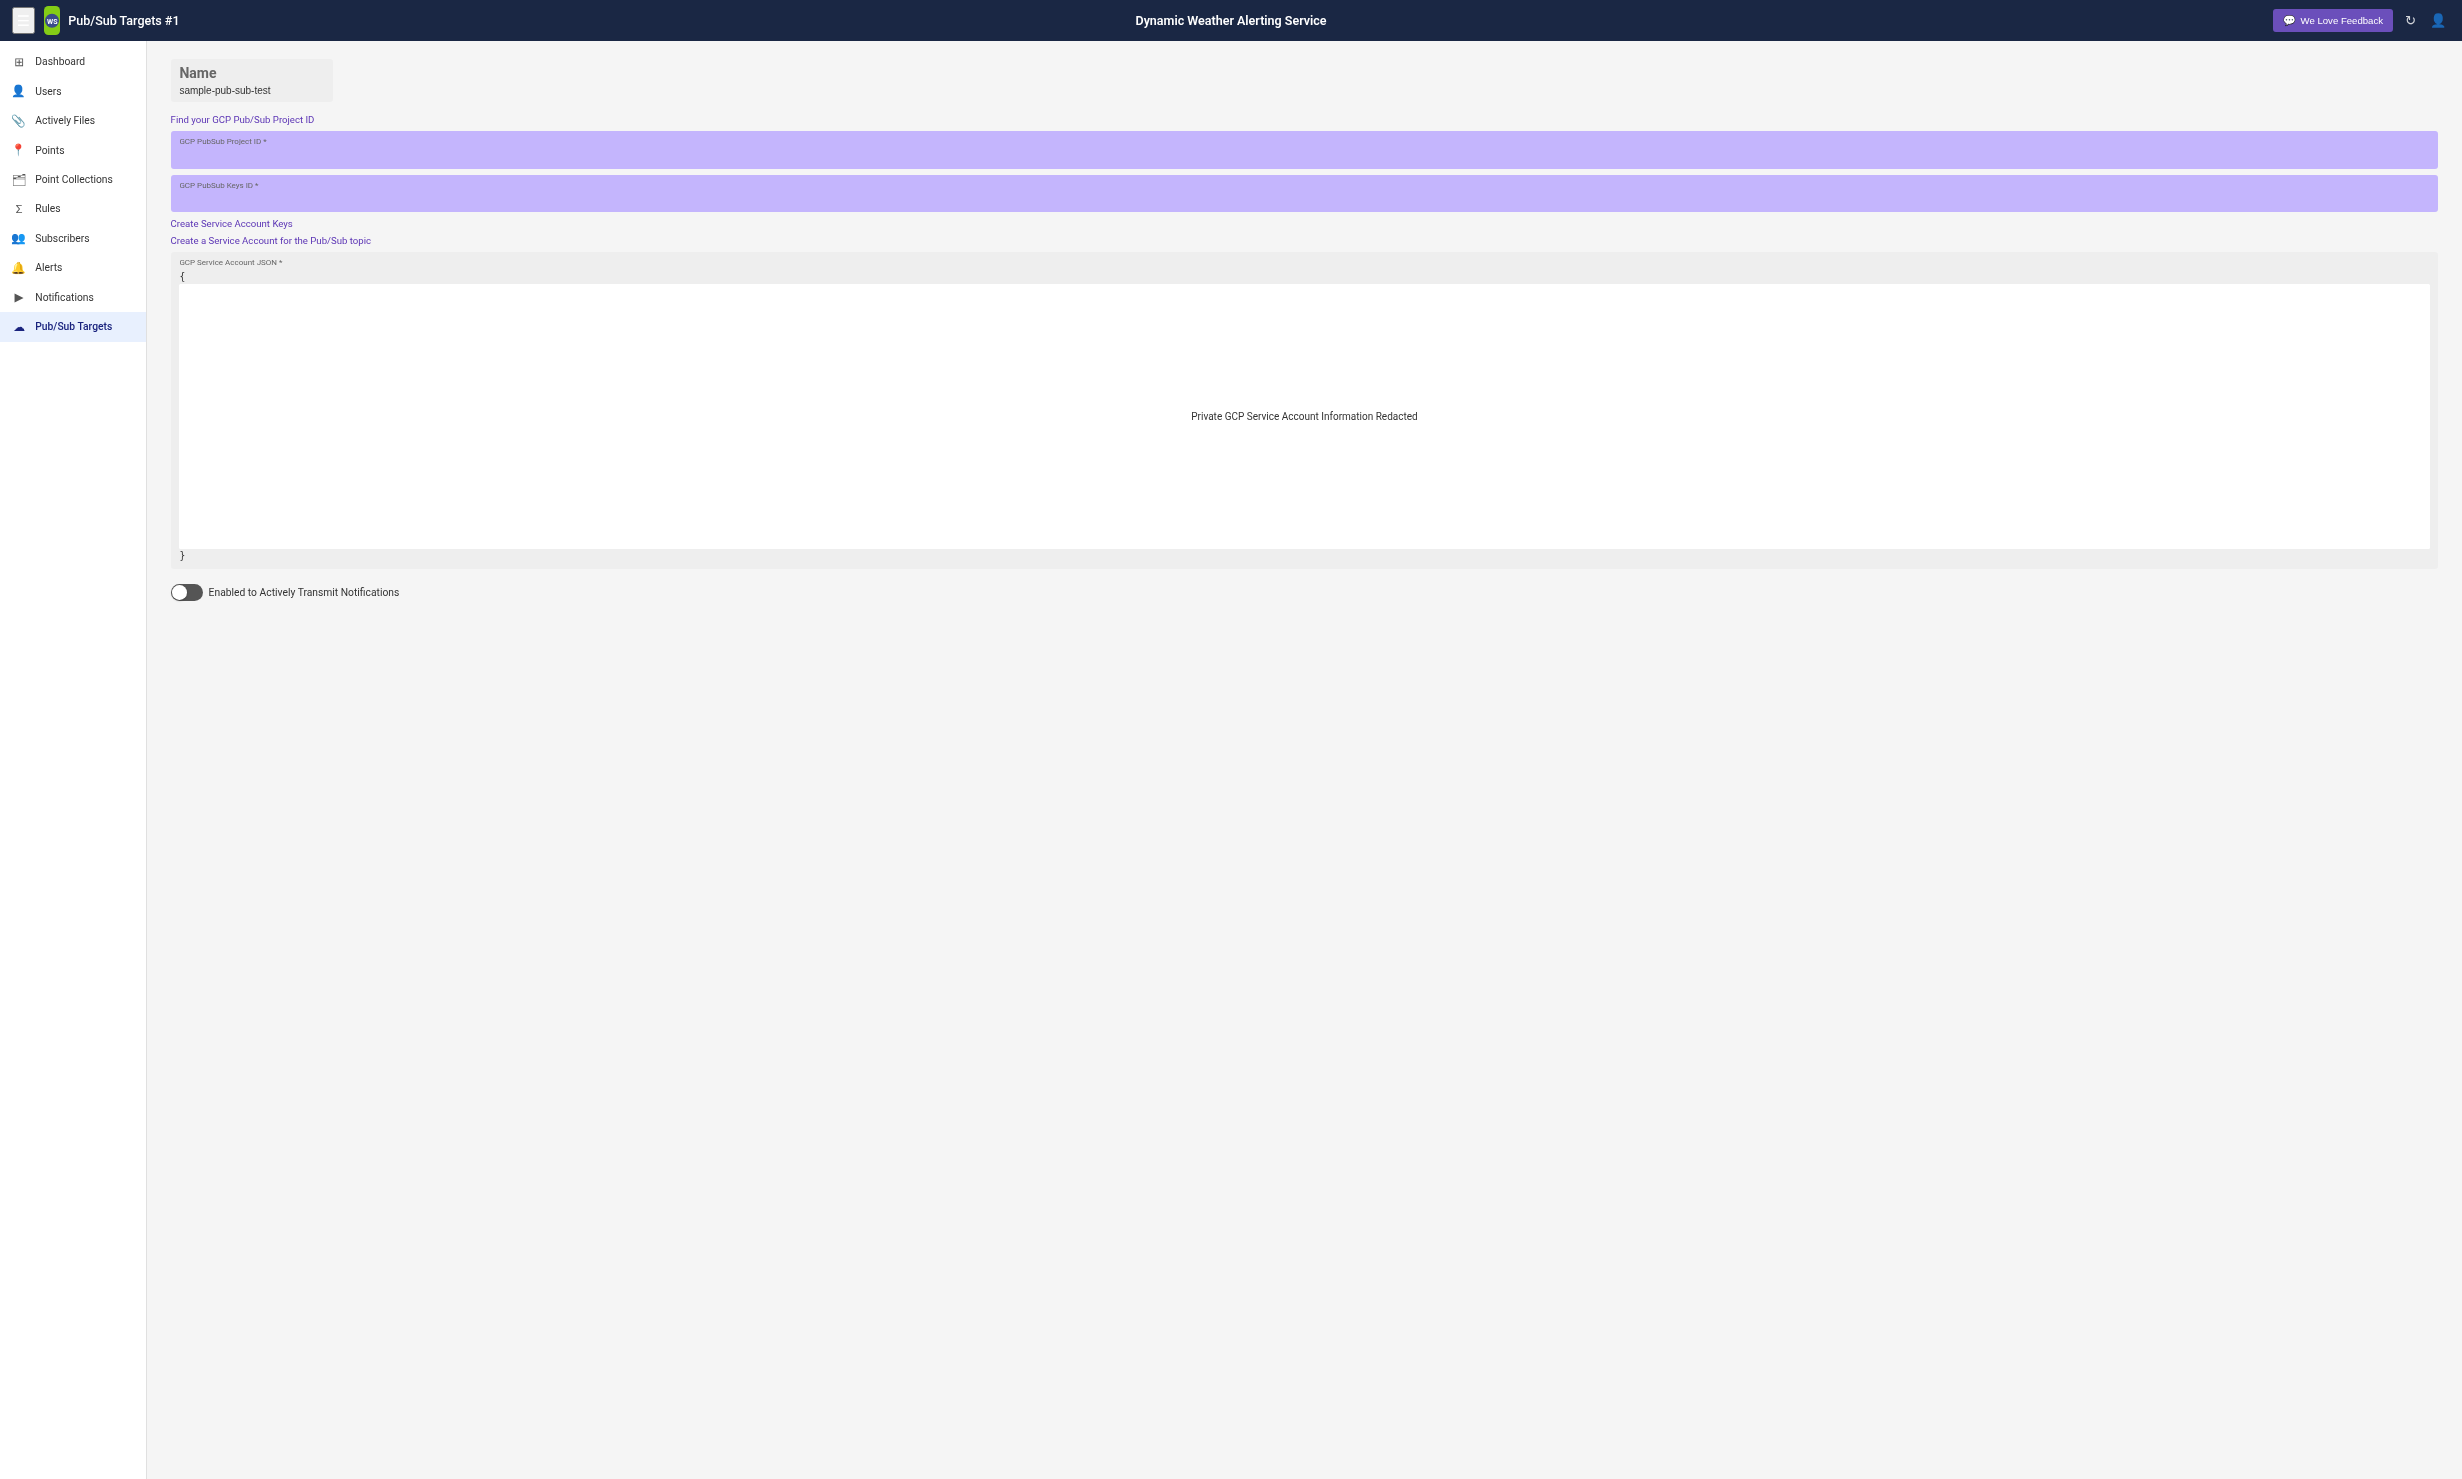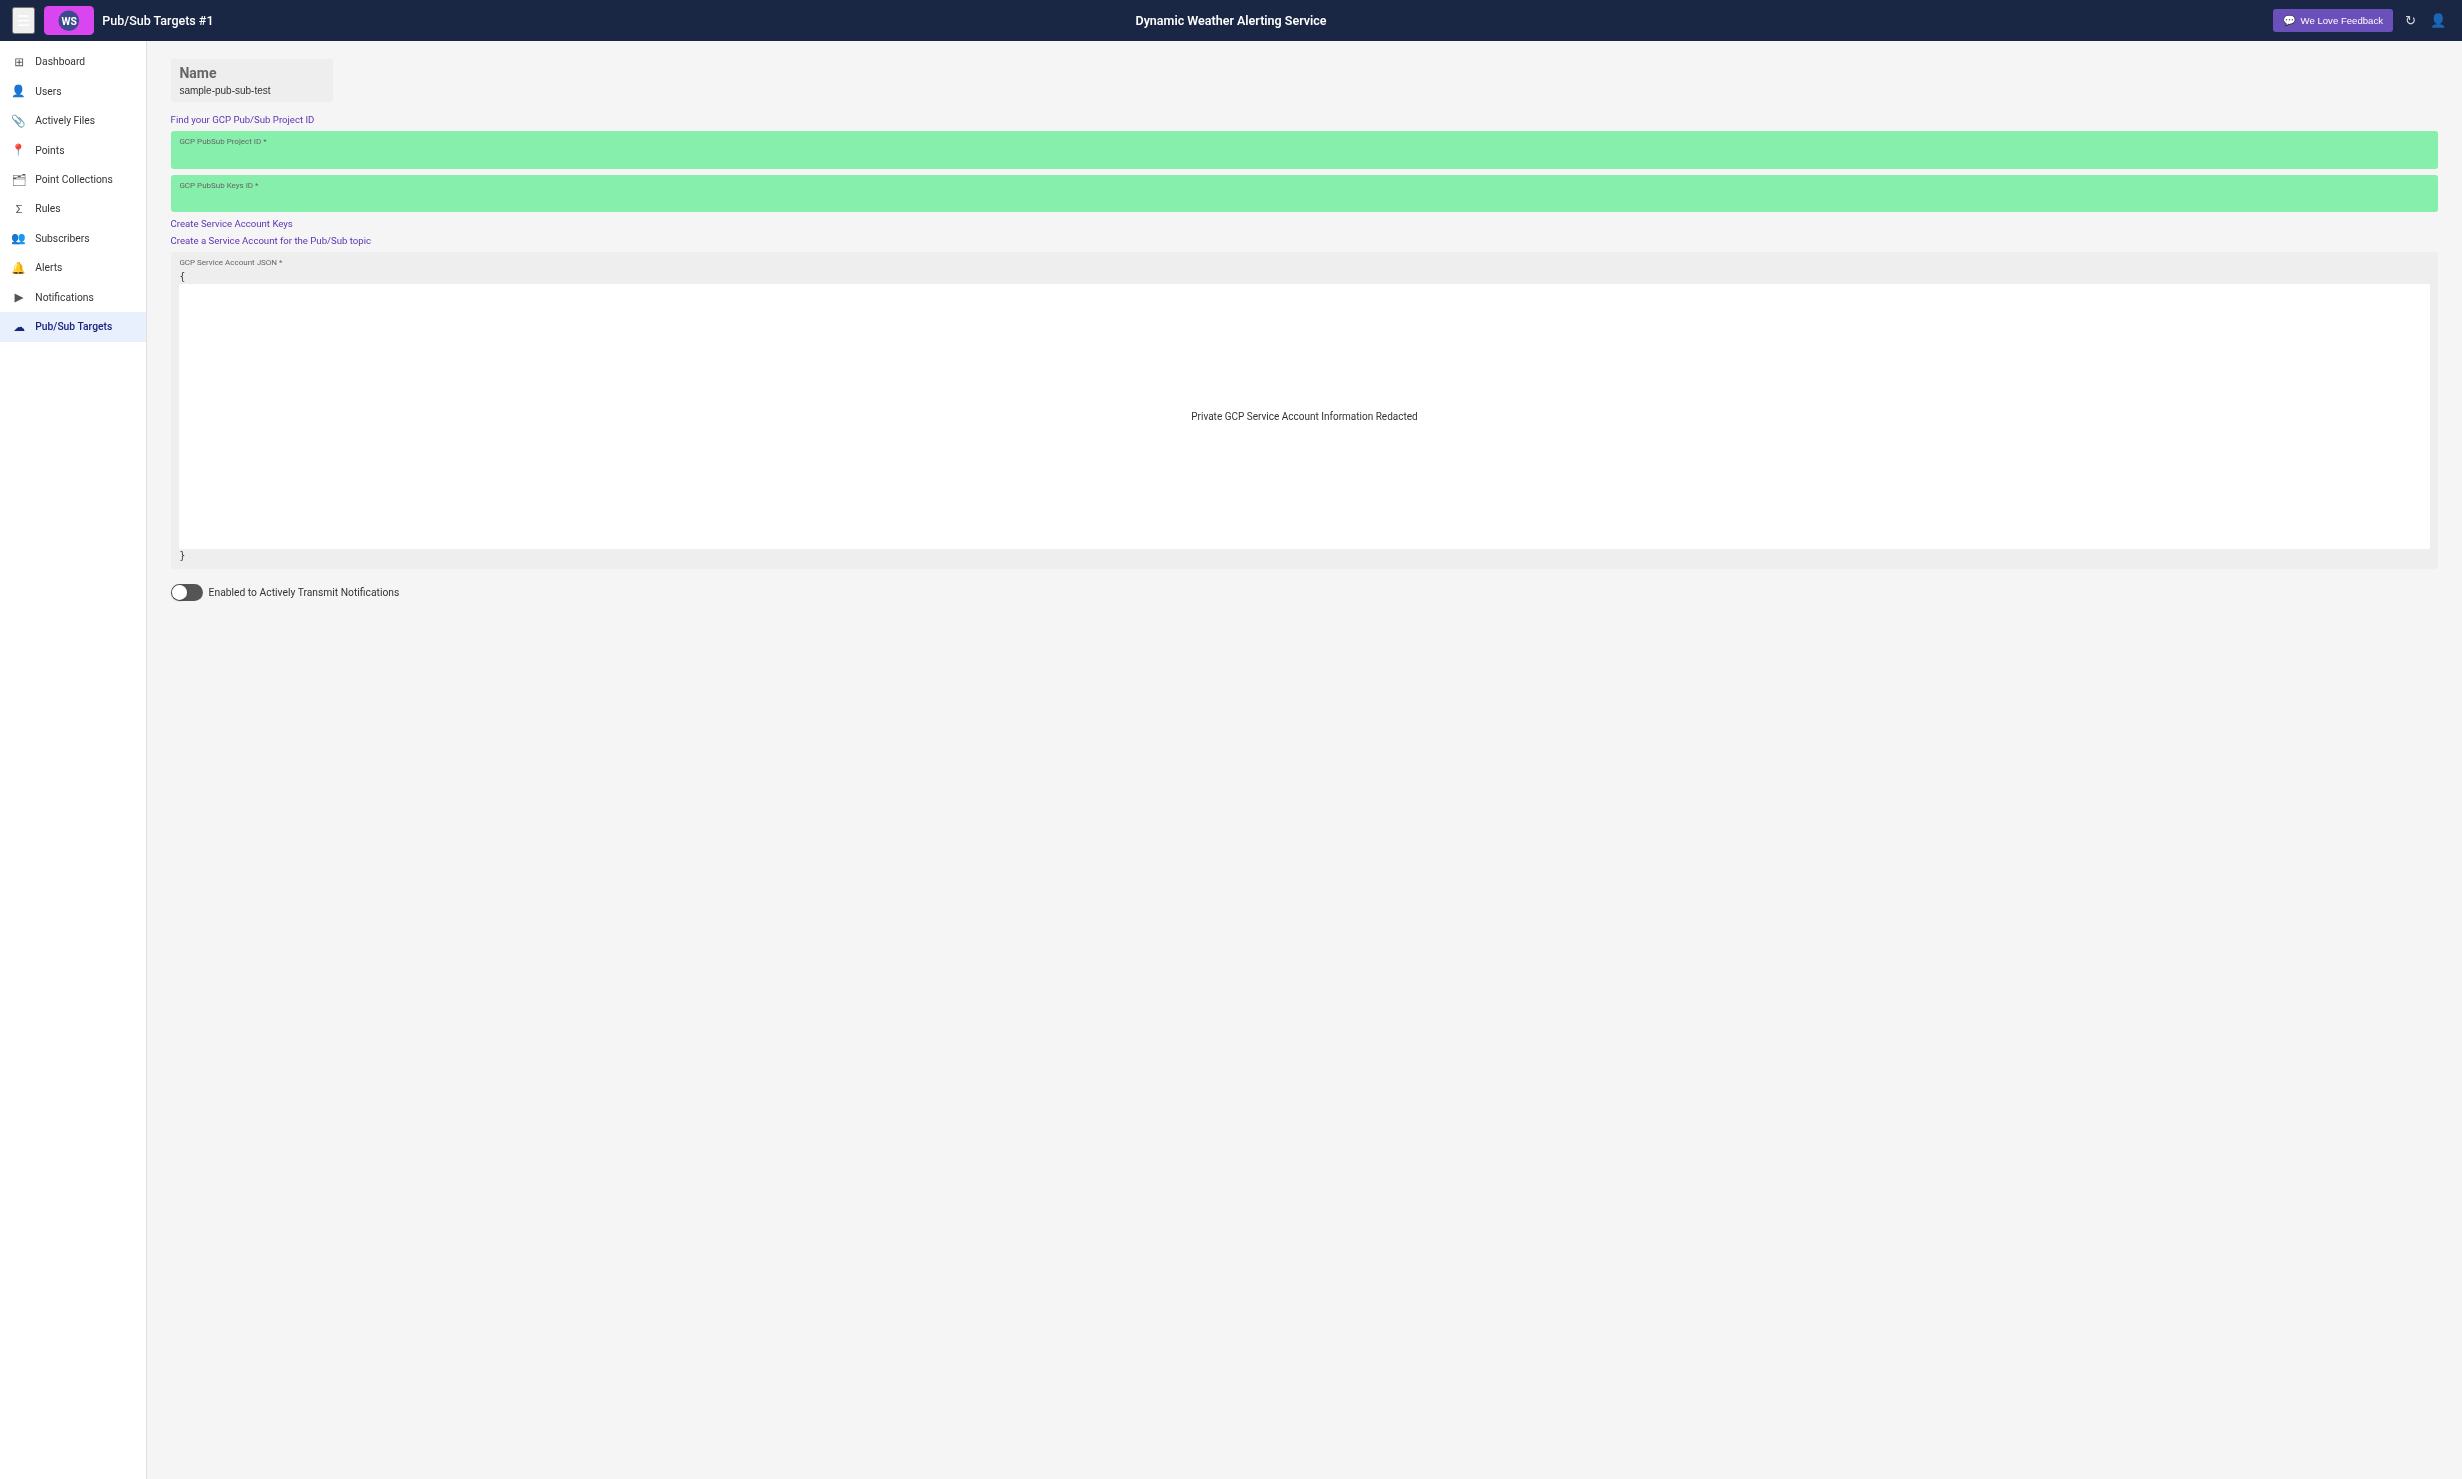--- a/index.html
+++ b/index.html
@@ -16,23 +16,23 @@
       flex-shrink: 0;
       position: relative;
     }
     .topnav-hamburger {
       color: white;
       font-size: 14.7px;
       cursor: pointer;
       padding: 2.9px;
     }
     .topnav-logo {
-      width: 50px;
+      width: 16px;
       height: 29.5px;
-      background: #d946ef;
+      background: #84cc16;
       border-radius: 4.4px;
       display: flex;
       align-items: center;
       justify-content: center;
       overflow: hidden;
     }
     .topnav-logo svg { width: 23.6px; height: 23.6px; }
     .topnav-title {
       color: white;
       font-size: 12.5px;
@@ -148,21 +148,21 @@
       border: none;
       background: transparent;
       font-size: 10px;
       color: #333;
       outline: none;
       padding: 0;
     }
     .form-field input::placeholder { color: #aaa; }
 
     .full-width-field {
-      background: #86efac;
+      background: #c4b5fd;
       border-radius: 2.9px;
       padding: 5.9px 8.8px;
       margin-bottom: 5.9px;
       width: 100%;
     }
     .full-width-field label {
       display: block;
       font-size: 8px;
       color: #666;
       margin-bottom: 2.9px;

